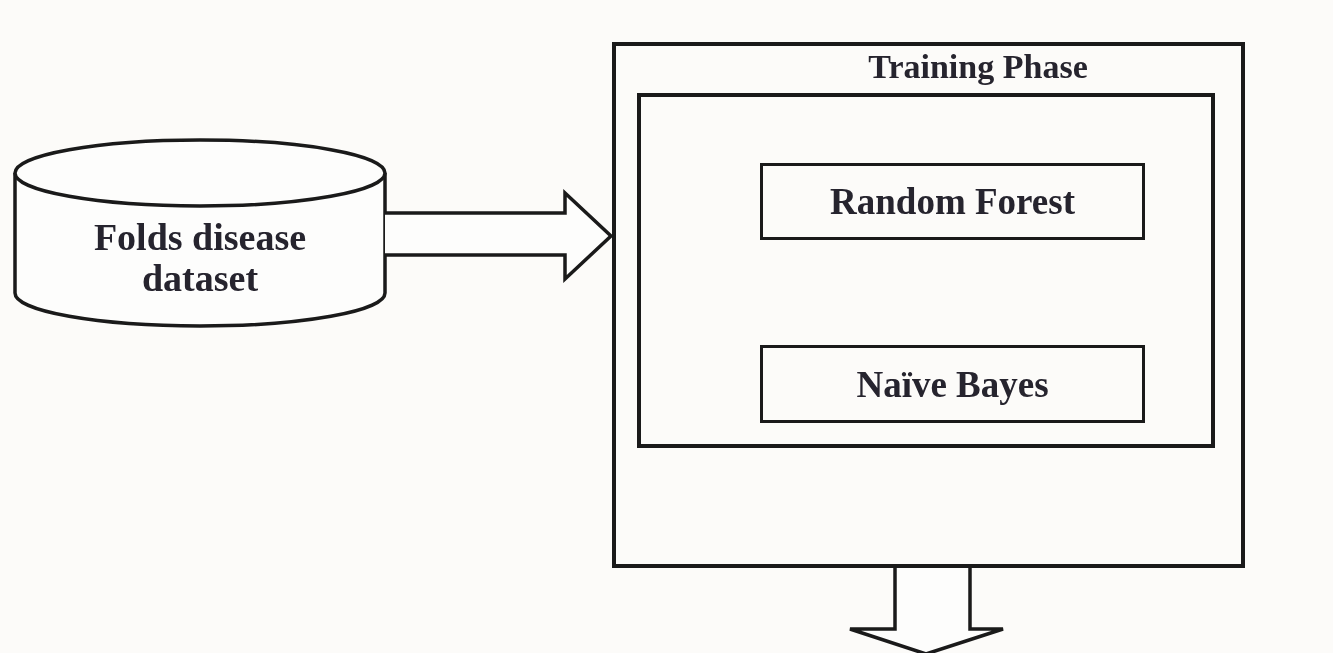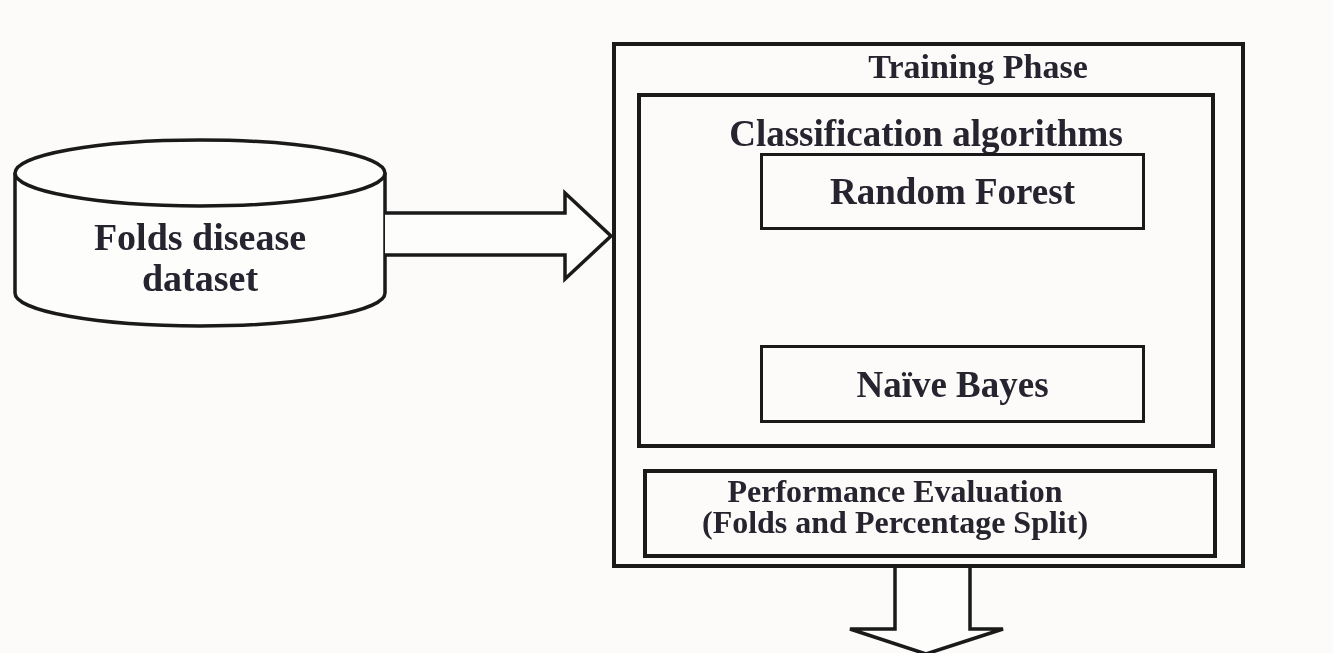--- a/index.html
+++ b/index.html
@@ -48,21 +48,21 @@
   .title-class { left: 637px; top: 114px; width: 578px;
                  font-size: 37px; line-height: 40px; }
 
   
   .algo-box {
     left: 760px; width: 385px; height: 77px;
     border: 3px solid #1a1a1a; box-sizing: border-box;
     display: flex; align-items: center; justify-content: center;
     font-size: 37px;
   }
-  .algo-rf { top: 153px; }
+  .algo-rf { top: 163px; }
   .algo-dt { top: 253px; }
   .algo-nb { top: 345px; height: 78px; }
 
   
   .perf-box {
     left: 643px; top: 469px; width: 574px; height: 89px;
     border: 4px solid #1a1a1a; box-sizing: border-box;
     font-size: 32px; line-height: 31px;
     padding-top: 3px; padding-right: 70px;
   }
@@ -80,33 +80,28 @@
   </svg>
   <div class="abs label cyl-label">
     <div>Folds disease</div>
     <div>dataset</div>
   </div>
 
   <div class="abs outer-box"></div>
   <div class="abs label title-training">Training Phase</div>
 
   <div class="abs inner-box"></div>
-  <div class="abs label title-class">Classification algorithms</div>
 
   <div class="abs label algo-box algo-rf">
     <span>Random Forest</span>
   </div>
   <div class="abs label algo-box algo-nb">
     <span>Naïve Bayes</span>
   </div>
 
-  <div class="abs label perf-box">
-    <div>Performance Evaluation</div>
-    <div>(Folds and Percentage Split)</div>
-  </div>
 
   <svg class="abs arrow-right-svg" width="230" height="94" viewBox="0 0 230 94">
     <path class="ink" stroke-width="3.5" d="M 0 24 L 180 24 L 180 4 L 226 47 L 180 90 L 180 66 L 0 66"></path>
   </svg>
 
   <svg class="abs arrow-down-svg" width="162" height="89" viewBox="0 0 162 89">
     <path class="ink" stroke-width="3.5" d="M 49 0 L 49 61 L 4 61 L 80 86 L 157 61 L 124 61 L 124 0"></path>
   </svg>
 
 </div>

